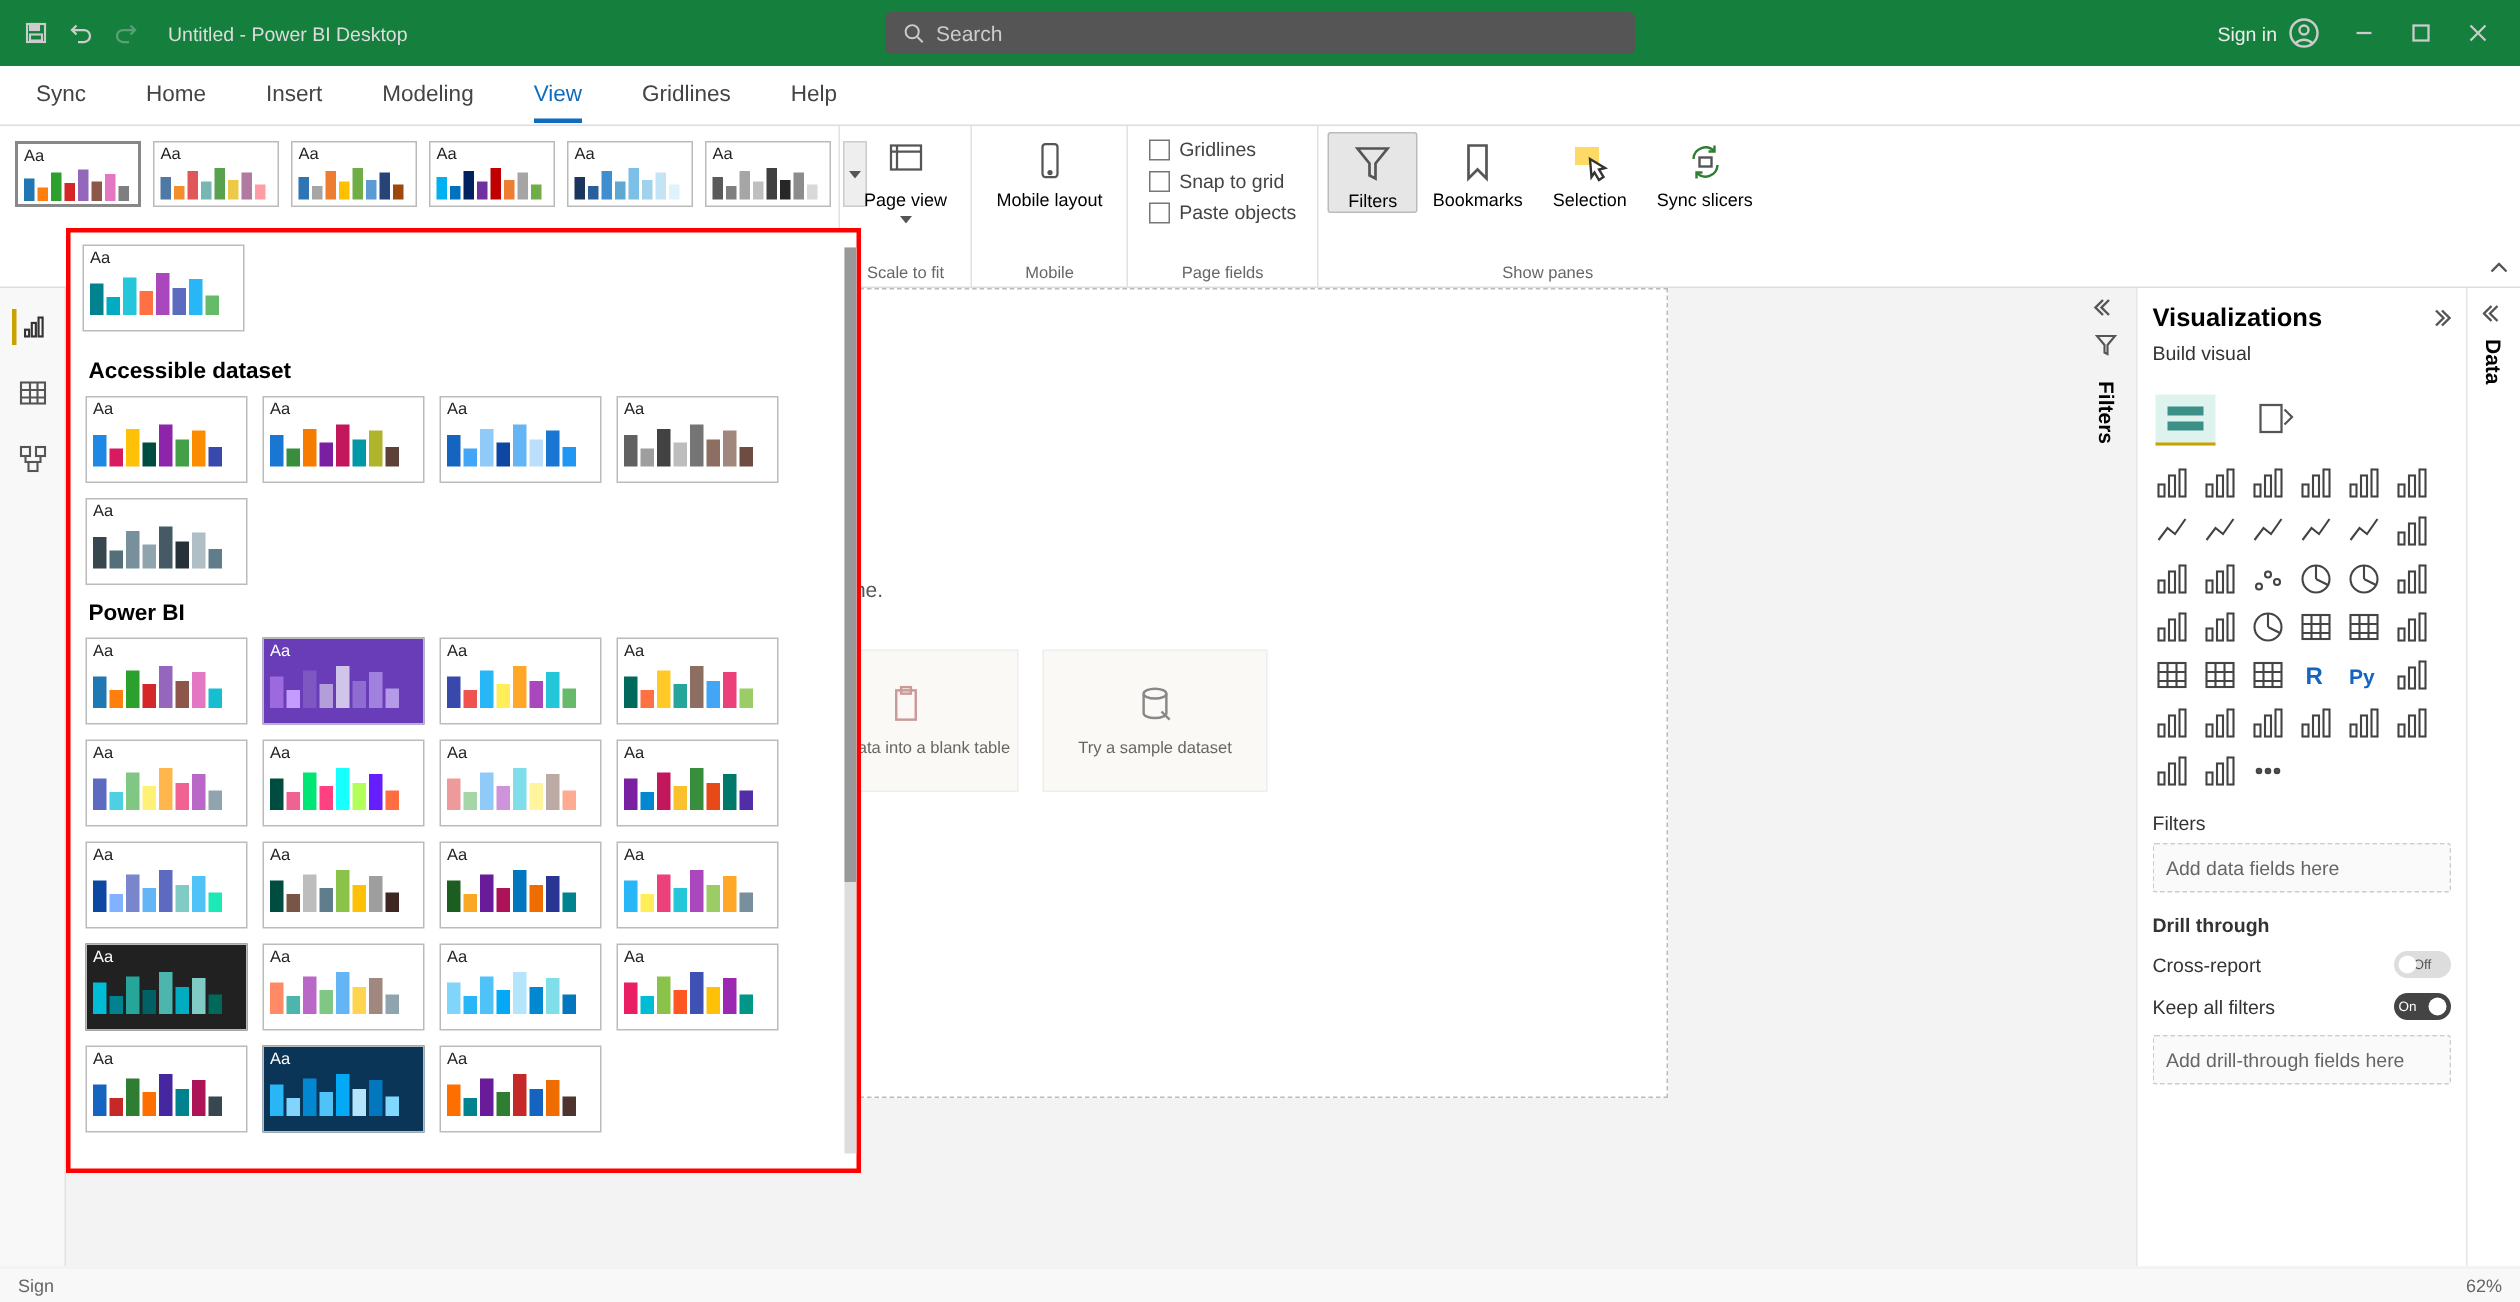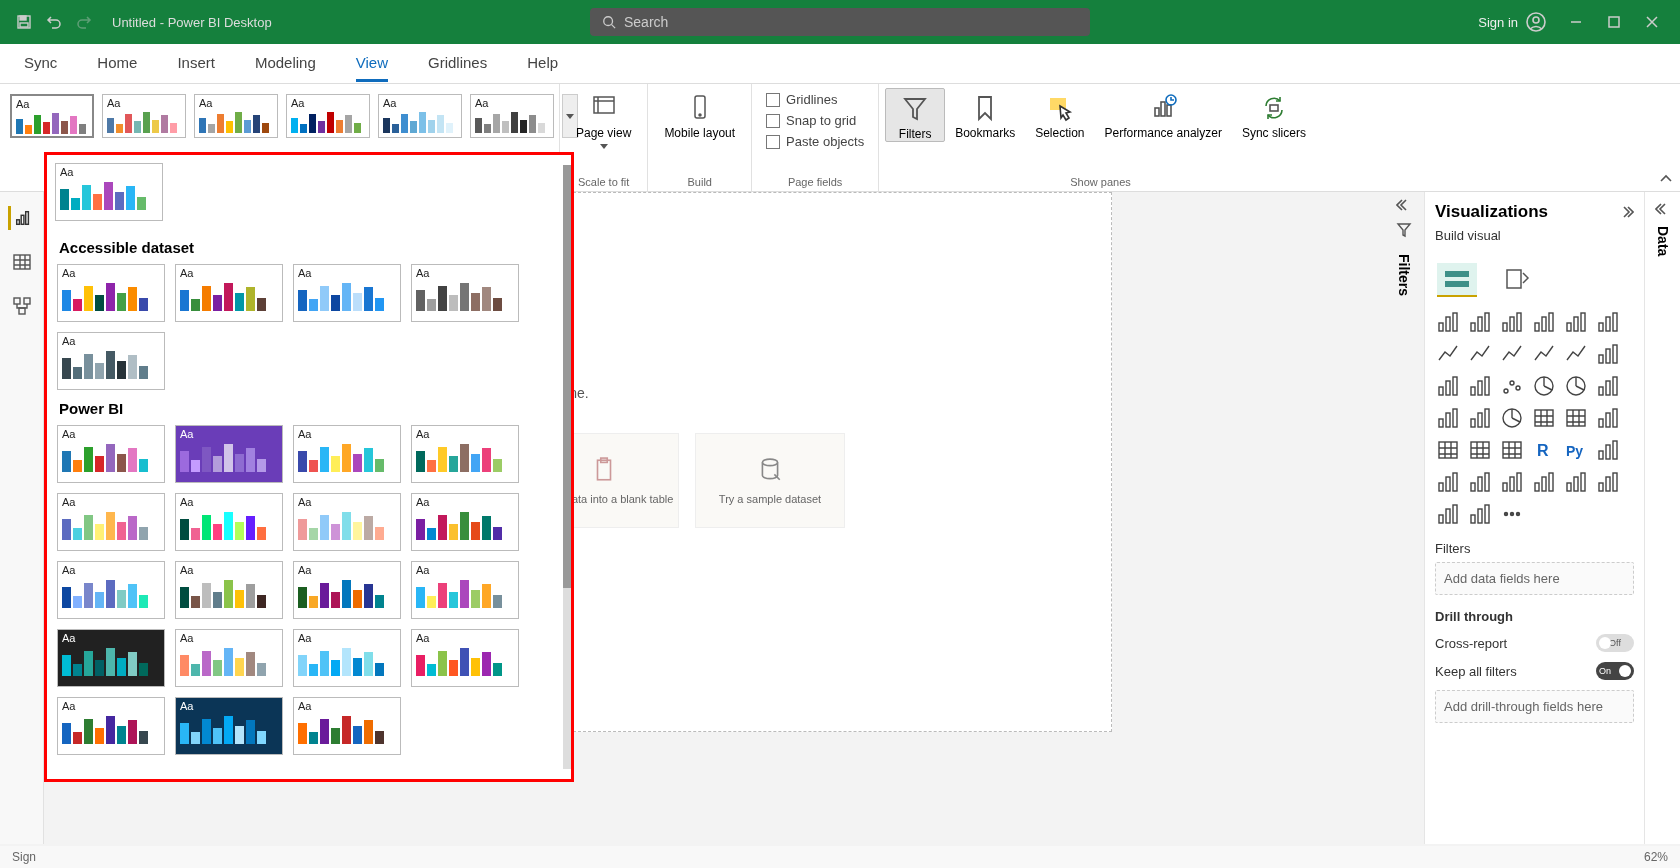--- a/index.html
+++ b/index.html
@@ -291,21 +291,21 @@
   <div class="ribbon-group">
     <div class="body">
       <div class="big-btn">
         <svg class="big-icon" viewBox="0 0 32 28" fill="none" stroke="#555" stroke-width="1.5">
             <rect x="11" y="2" width="10" height="22" rx="2"></rect>
             <circle cx="16" cy="21" r="1" fill="#555"></circle>
           </svg>
         <span>Mobile layout</span>
       </div>
     </div>
-    <div class="label">Build</div>
+    <div class="label">Mobile</div>
   </div>
   <div class="ribbon-group">
     <div class="body">
       <div class="chk-col">
         <div class="chk">
             <span class="box"></span>
             <span>Gridlines</span>
           </div>
         <div class="chk">
             <span class="box"></span>
@@ -332,30 +332,20 @@
             <path d="M10 3 H22 V25 L16 19 L10 25 Z"></path>
           </svg>
         <span>Bookmarks</span>
       </div>
       <div class="big-btn">
         <svg class="big-icon" viewBox="0 0 32 28" fill="none" stroke="#555" stroke-width="1.6">
             <rect x="6" y="4" width="16" height="12" fill="#ffd966" stroke="none"></rect>
             <path d="M16 12 L26 18 L22 19 L25 24 L22 26 L19 21 L17 24 Z" fill="#fff" stroke="#333"></path>
           </svg>
         <span>Selection</span>
-      </div>
-      <div class="big-btn">
-        <svg class="big-icon" viewBox="0 0 32 28" fill="none" stroke="#555" stroke-width="1.6">
-            <rect x="8" y="14" width="4" height="8"></rect>
-            <rect x="14" y="8" width="4" height="14"></rect>
-            <rect x="20" y="11" width="4" height="11"></rect>
-            <circle cx="24" cy="6" r="5" stroke="#0f6cbd"></circle>
-            <path d="M24 3 V6 H27" stroke="#0f6cbd"></path>
-          </svg>
-        <span>Performance analyzer</span>
       </div>
       <div class="big-btn">
         <svg class="big-icon" viewBox="0 0 32 28" fill="none" stroke="#555" stroke-width="1.6">
             <path d="M22 7 A8 8 0 0 0 8 12" stroke="#2e7d32"></path>
             <path d="M10 21 A8 8 0 0 0 24 16" stroke="#2e7d32"></path>
             <path d="M22 3 V7 H18 M10 25 V21 H14" stroke="#2e7d32"></path>
             <rect x="12" y="11" width="8" height="6"></rect>
           </svg>
         <span>Sync slicers</span>
       </div>

